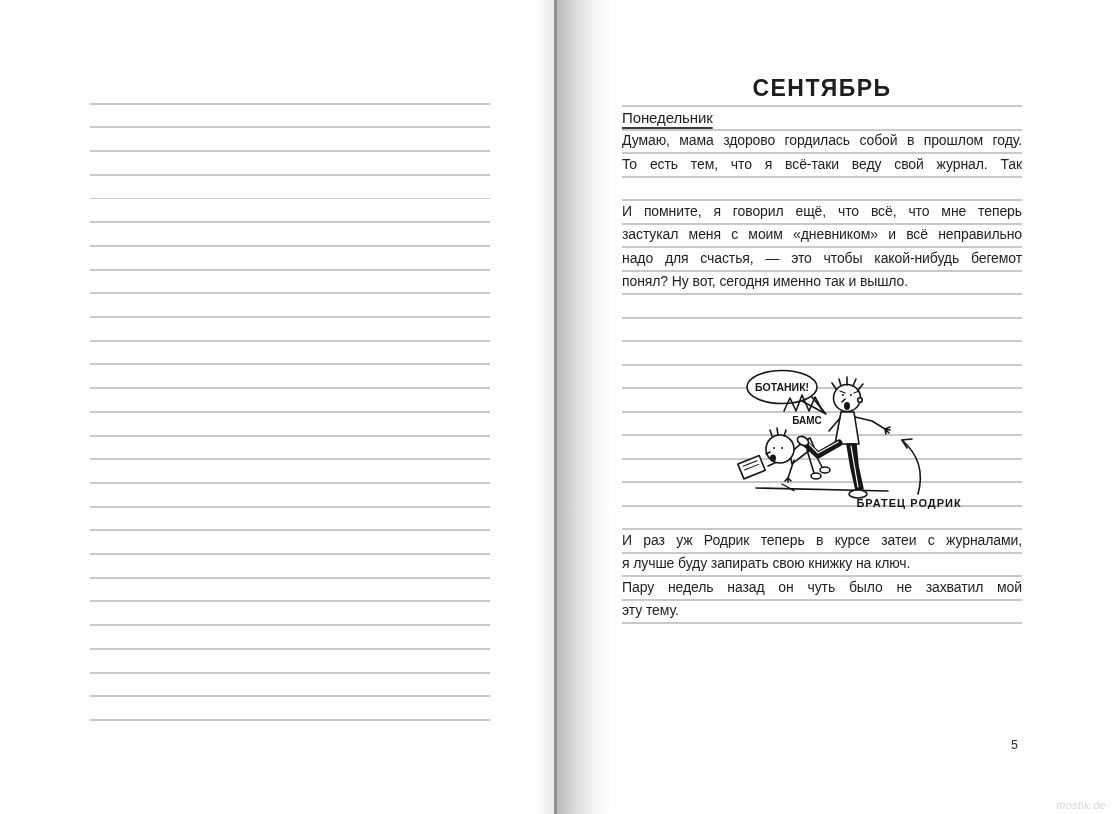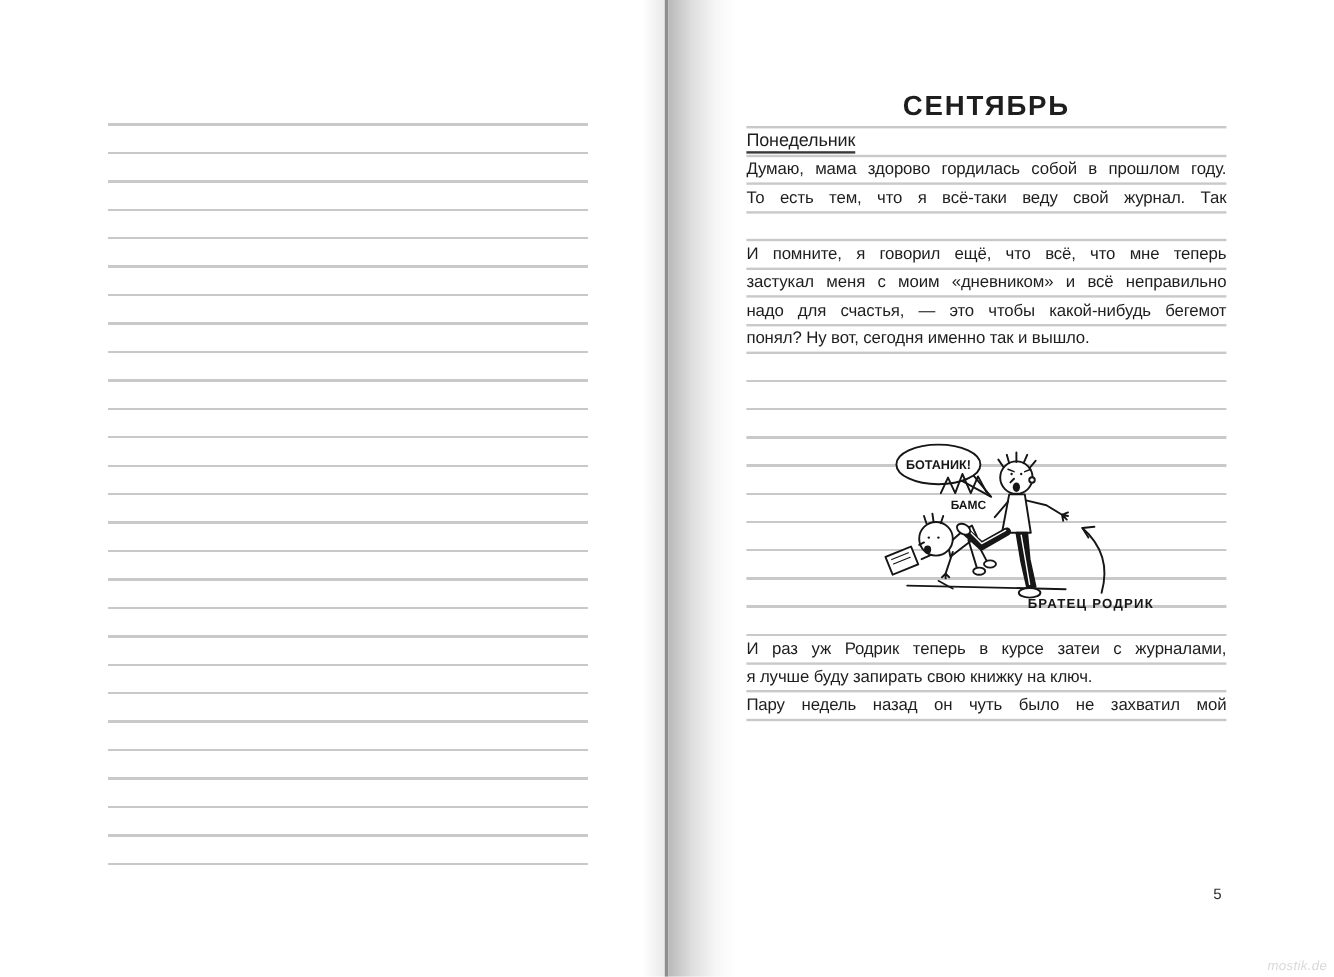--- a/index.html
+++ b/index.html
@@ -127,20 +127,23 @@
     <div class="gap-rows"></div>
 
     <div class="row fill">
         <span>И раз уж Родрик теперь в курсе затеи с журналами,</span>
       </div>
     <div class="row">
         <span>я лучше буду запирать свою книжку на ключ.</span>
       </div>
     <div class="row fill">
         <span>Пару недель назад он чуть было не захватил мой</span>
+      </div>
+    <div class="row">
+        <span>эту тему.</span>
       </div>
   </div>
 
   <div class="cartoon">
     <svg viewBox="0 0 260 145" width="260" height="145" fill="none" stroke="#161616" stroke-width="1.6" stroke-linecap="round" stroke-linejoin="round">
 
       <path d="M46,121 L178,124"></path>
 
       <g>
         <path d="M92,34 L116,47 L101,29 Z" fill="#ffffff"></path>

